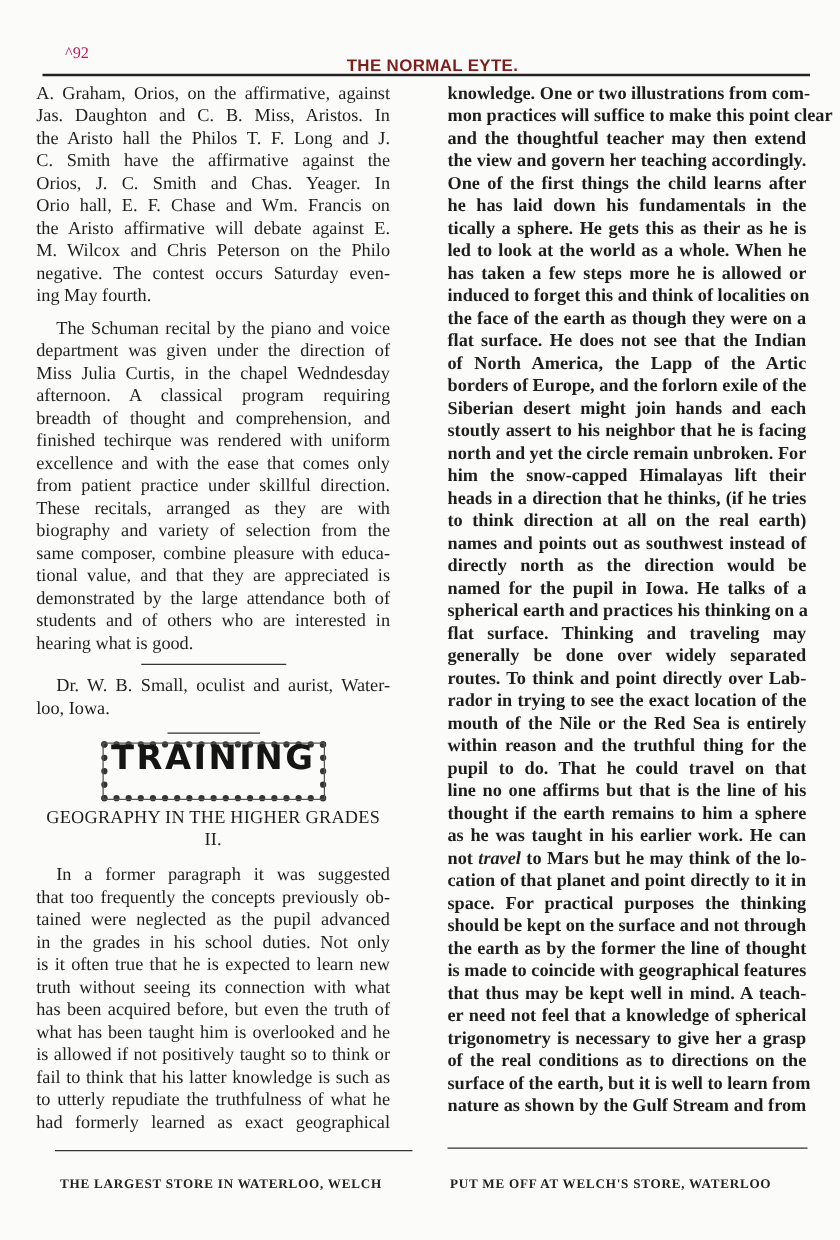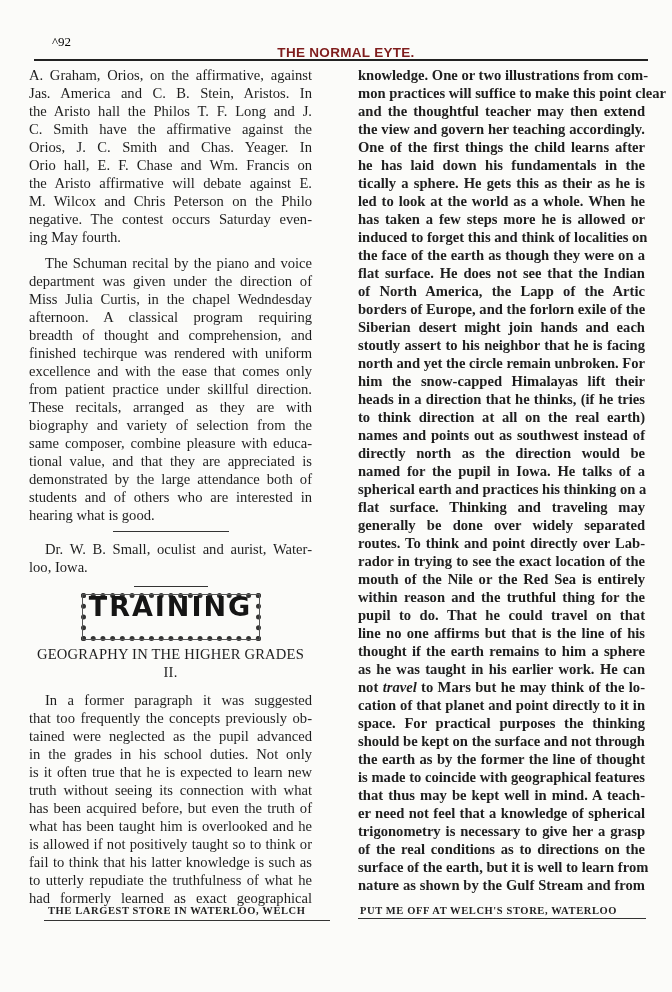--- a/index.html
+++ b/index.html
@@ -5,21 +5,21 @@
   html, body { margin: 0; padding: 0; }
   body {
     width: 672px; height: 992px; overflow: hidden;
     background: #fbfbf9;
     font-family: "Liberation Serif", "DejaVu Serif", serif;
     color: #1e1e1e;
     position: relative;
   }
   .page { position: absolute; left: 0; top: 0; width: 672px; height: 992px; }
   .header { position: absolute; top: 28px; left: 46px; width: 600px; height: 26px; }
-  .page-num { position: absolute; left: 6px; top: 6px; font-size: 13px; color: #000000; }
+  .page-num { position: absolute; left: 6px; top: 6px; font-size: 13px; color: #be185d; }
   .journal-title {
     position: absolute; left: 0; width: 600px; top: 17px; text-align: center;
     font-family: "Liberation Sans", "DejaVu Sans", sans-serif;
     font-weight: bold; font-size: 13.5px; letter-spacing: 0.3px; color: #7f1d1d;
   }
   .top-rule { position: absolute; top: 59px; left: 34px; width: 614px; height: 0; border-top: 2.5px solid #222; }
   .col { position: absolute; top: 66px; font-size: 14.6px; line-height: 18px; }
   .col-left { left: 29px; width: 283px; }
   .col-right { left: 358px; width: 287px; font-weight: bold; }
   .col p { margin: 0; }
@@ -32,21 +32,21 @@
   .training-box {
     width: 170px; height: 38px; margin: 4px auto 4px auto;
     border: 5px dotted #333; outline: 1px solid #555; outline-offset: -2px;
     display: flex; align-items: flex-start; justify-content: center;
     font-family: "DejaVu Sans", sans-serif; font-weight: bold; font-size: 27px; letter-spacing: 2px; color: #151515;
   }
   .section-title { font-size: 14.6px; letter-spacing: 0.2px; }
   .footer-rule-l { position: absolute; top: 920px; left: 44px; width: 286px; border-top: 1.5px solid #333; }
   .footer-rule-r { position: absolute; top: 918px; left: 358px; width: 288px; border-top: 1.5px solid #333; }
   .footer {
-    position: absolute; top: 905px;
+    position: absolute; top: 942px;
     font-family: "Liberation Serif", "DejaVu Serif", serif; font-weight: bold;
     font-size: 10.5px; letter-spacing: 0.6px; color: #222; font-variant: small-caps; white-space: nowrap;
   }
   .footer-left { left: 48px; }
   .footer-right { left: 360px; }
   em { font-style: italic; }
 </style>
 </head>
 <body>
 
@@ -54,21 +54,21 @@
 
   <div class="header">
     <span class="page-num">^92</span>
     <span class="journal-title">THE NORMAL EYTE.</span>
   </div>
   <div class="top-rule"></div>
 
   <div class="col col-left">
     <p>
       <span class="ln">A. Graham, Orios, on the  affirmative, against</span>
-      <span class="ln">Jas. America  and  C. B. Stein, Aristos.  In</span>
+      <span class="ln">Jas. Daughton  and  C. B. Miss, Aristos.  In</span>
       <span class="ln">the Aristo  hall the  Philos T. F. Long  and J.</span>
       <span class="ln">C.  Smith  have  the  affirmative  against  the</span>
       <span class="ln">Orios, J. C.  Smith  and  Chas.  Yeager.  In</span>
       <span class="ln">Orio hall, E. F. Chase  and  Wm.  Francis on</span>
       <span class="ln">the Aristo  affirmative  will  debate  against E.</span>
       <span class="ln">M. Wilcox  and  Chris  Peterson  on the Philo</span>
       <span class="ln">negative.   The contest occurs Saturday  even-</span>
       <span class="ln last">ing May fourth.</span>
     </p>
     <div class="gap"></div>

